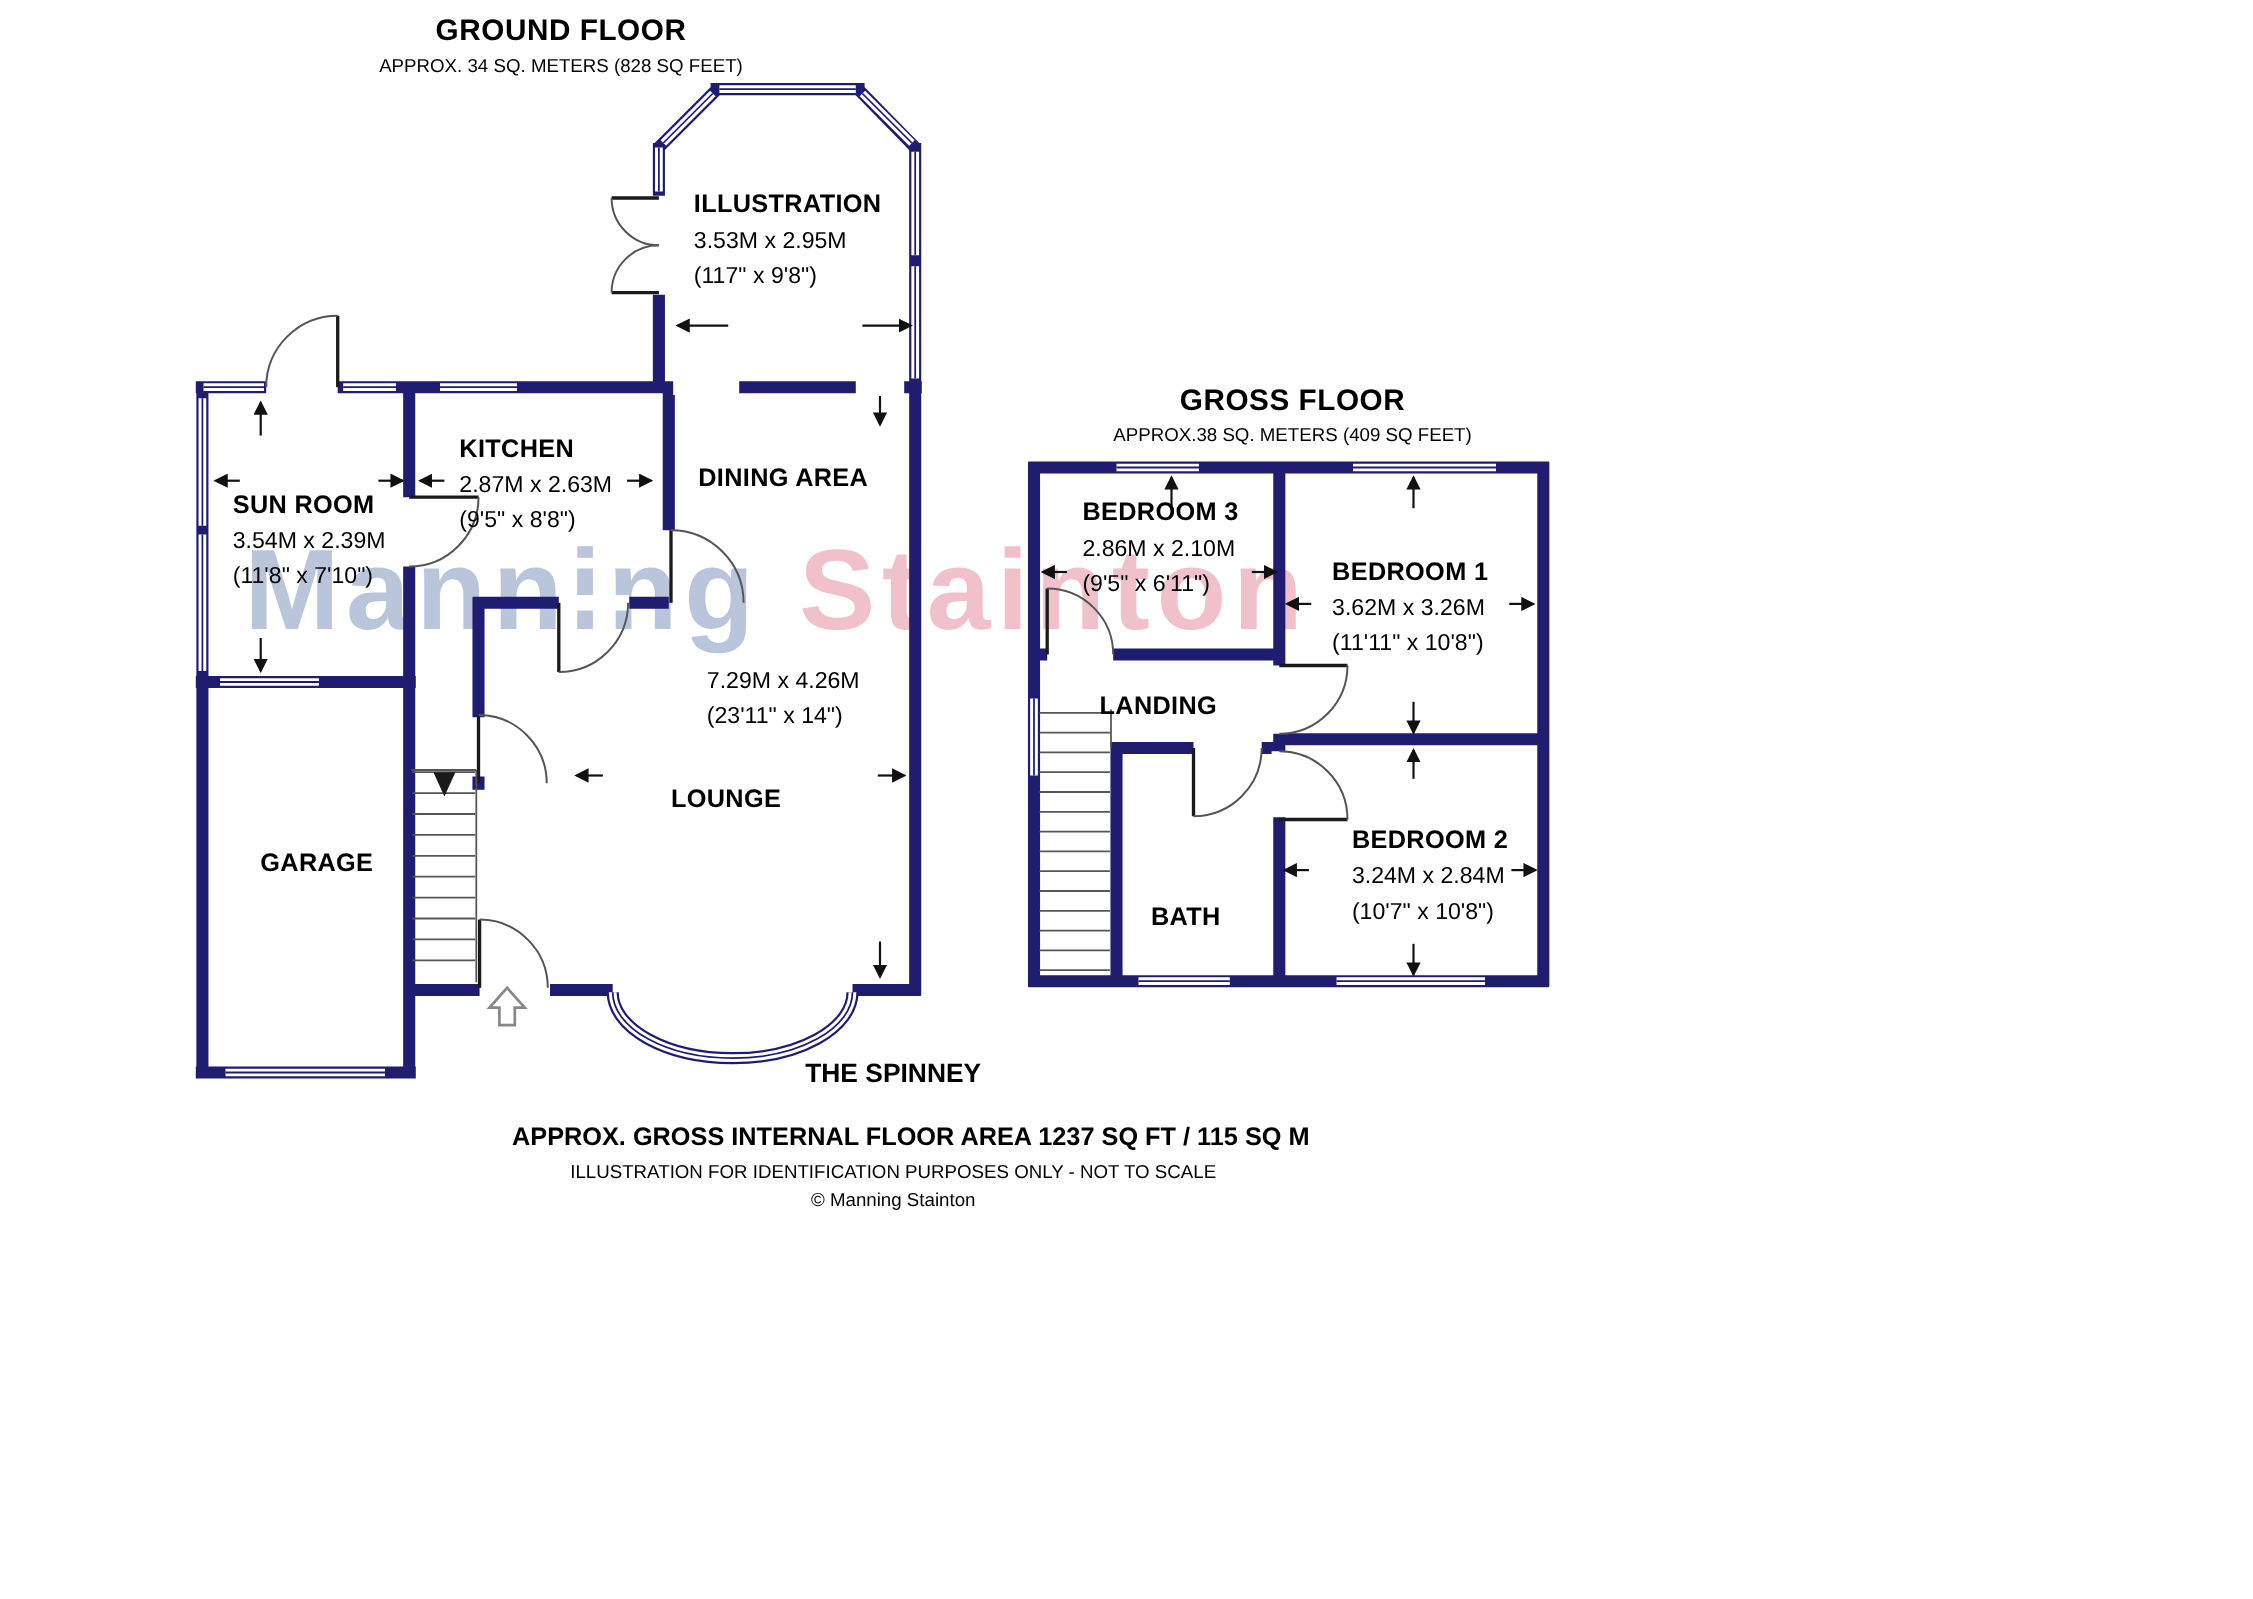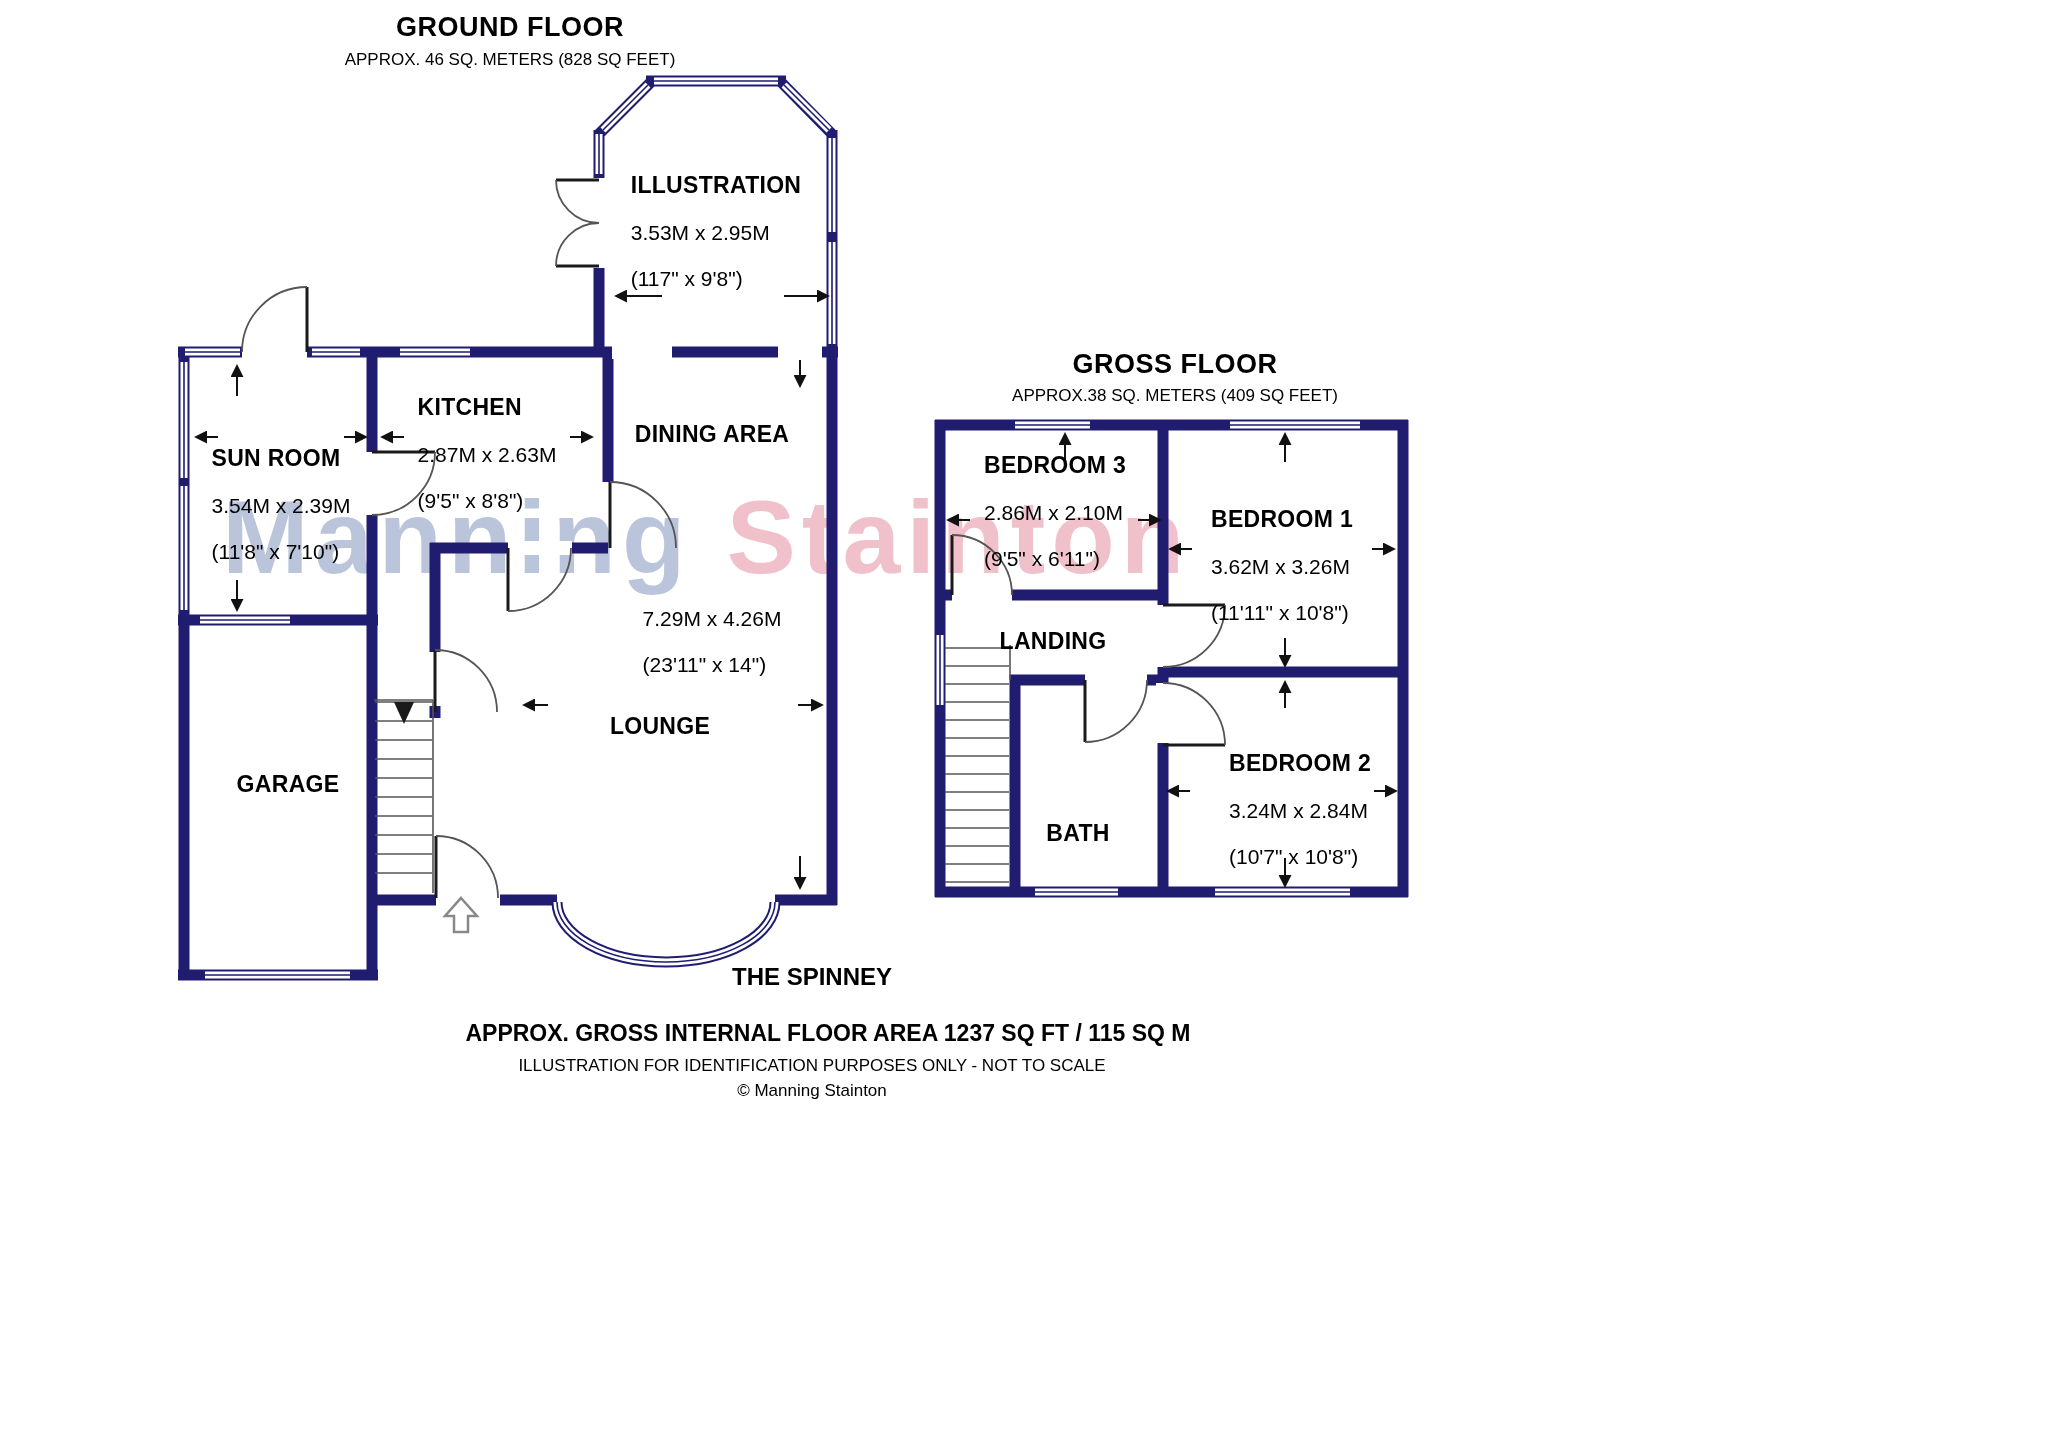--- a/index.html
+++ b/index.html
@@ -3,21 +3,21 @@
 <meta charset="utf-8">
 <style>
   html,body{margin:0;padding:0;background:#fff;}
   .canvas{position:relative;width:2048px;height:1454px;background:#fff;
           font-family:"Liberation Sans",sans-serif;color:#000;overflow:hidden;}
   .svg-layer{position:absolute;left:0;top:0;}
   .label{position:absolute;transform:translateX(-50%);text-align:left;white-space:nowrap;}
   .floor-title{font-size:27px;font-weight:bold;letter-spacing:.5px;}
   .floor-sub{font-size:17px;}
   .room-name{font-size:23px;font-weight:bold;letter-spacing:.3px;}
-  .room-dim{font-size:21px;margin-top:22px;}
+  .room-dim{font-size:21px;margin-top:8px;}
   .street{font-size:24px;font-weight:bold;}
   .footer-area{font-size:23px;font-weight:bold;margin-left:16px;}
   .footer-small{font-size:17px;font-weight:normal;}
   .watermark{position:absolute;left:222px;top:478px;font-size:104px;font-weight:bold;
              letter-spacing:6px;white-space:nowrap;pointer-events:none;}
   .wm1{color:rgba(130,150,190,.55);} .wm2{color:rgba(224,118,140,.45);}
   
   .wall{stroke:var(--wall,#201d71);stroke-width:11;fill:none;}
   .cut{stroke:#fff;stroke-width:14;fill:none;}
   .win-band{stroke:#fff;stroke-width:7;fill:none;}
@@ -150,21 +150,21 @@
         <path class="dim" marker-end="url(#ah)" d="M1372 549L1394 549"></path>
         <path class="dim" marker-end="url(#ah)" d="M1285 708L1285 682"></path>
         <path class="dim" marker-end="url(#ah)" d="M1285 858L1285 886"></path>
         <path class="dim" marker-end="url(#ah)" d="M1190 791L1168 791"></path>
         <path class="dim" marker-end="url(#ah)" d="M1374 791L1396 791"></path>
       </g>
     </g>
   </svg>
 
   <div class="label floor-title" style="left:510px;top:12px">GROUND FLOOR</div>
-  <div class="label floor-sub" style="left:510px;top:50px">APPROX. 46 SQ. METERS (828 SQ FEET)</div>
+  <div class="label floor-sub" style="left:510px;top:50px">APPROX. 34 SQ. METERS (828 SQ FEET)</div>
 
   <div class="label" style="left:716px;top:172px">
     <div class="room-name">ILLUSTRATION</div>
     <div class="room-dim">3.53M x 2.95M</div>
     <div class="room-dim">(117" x 9'8")</div>
   </div>
 
   <div class="label" style="left:281px;top:445px">
     <div class="room-name">SUN ROOM</div>
     <div class="room-dim">3.54M x 2.39M</div>

